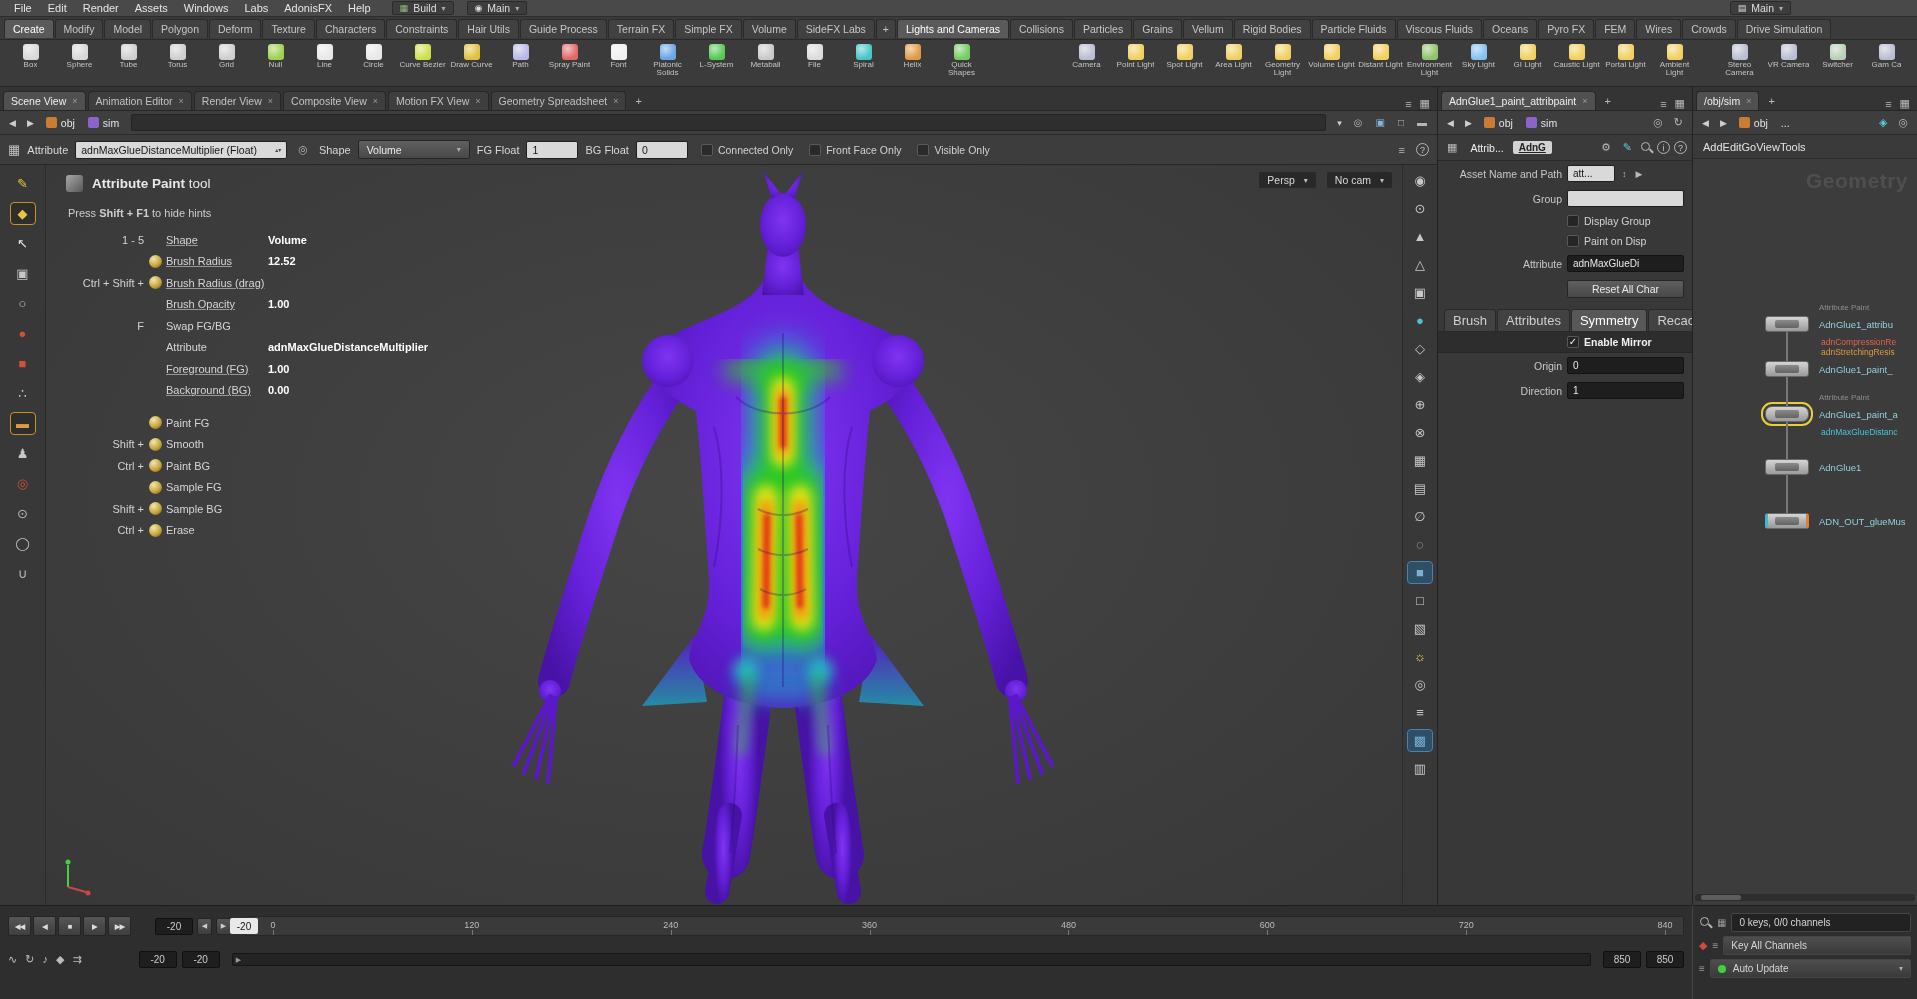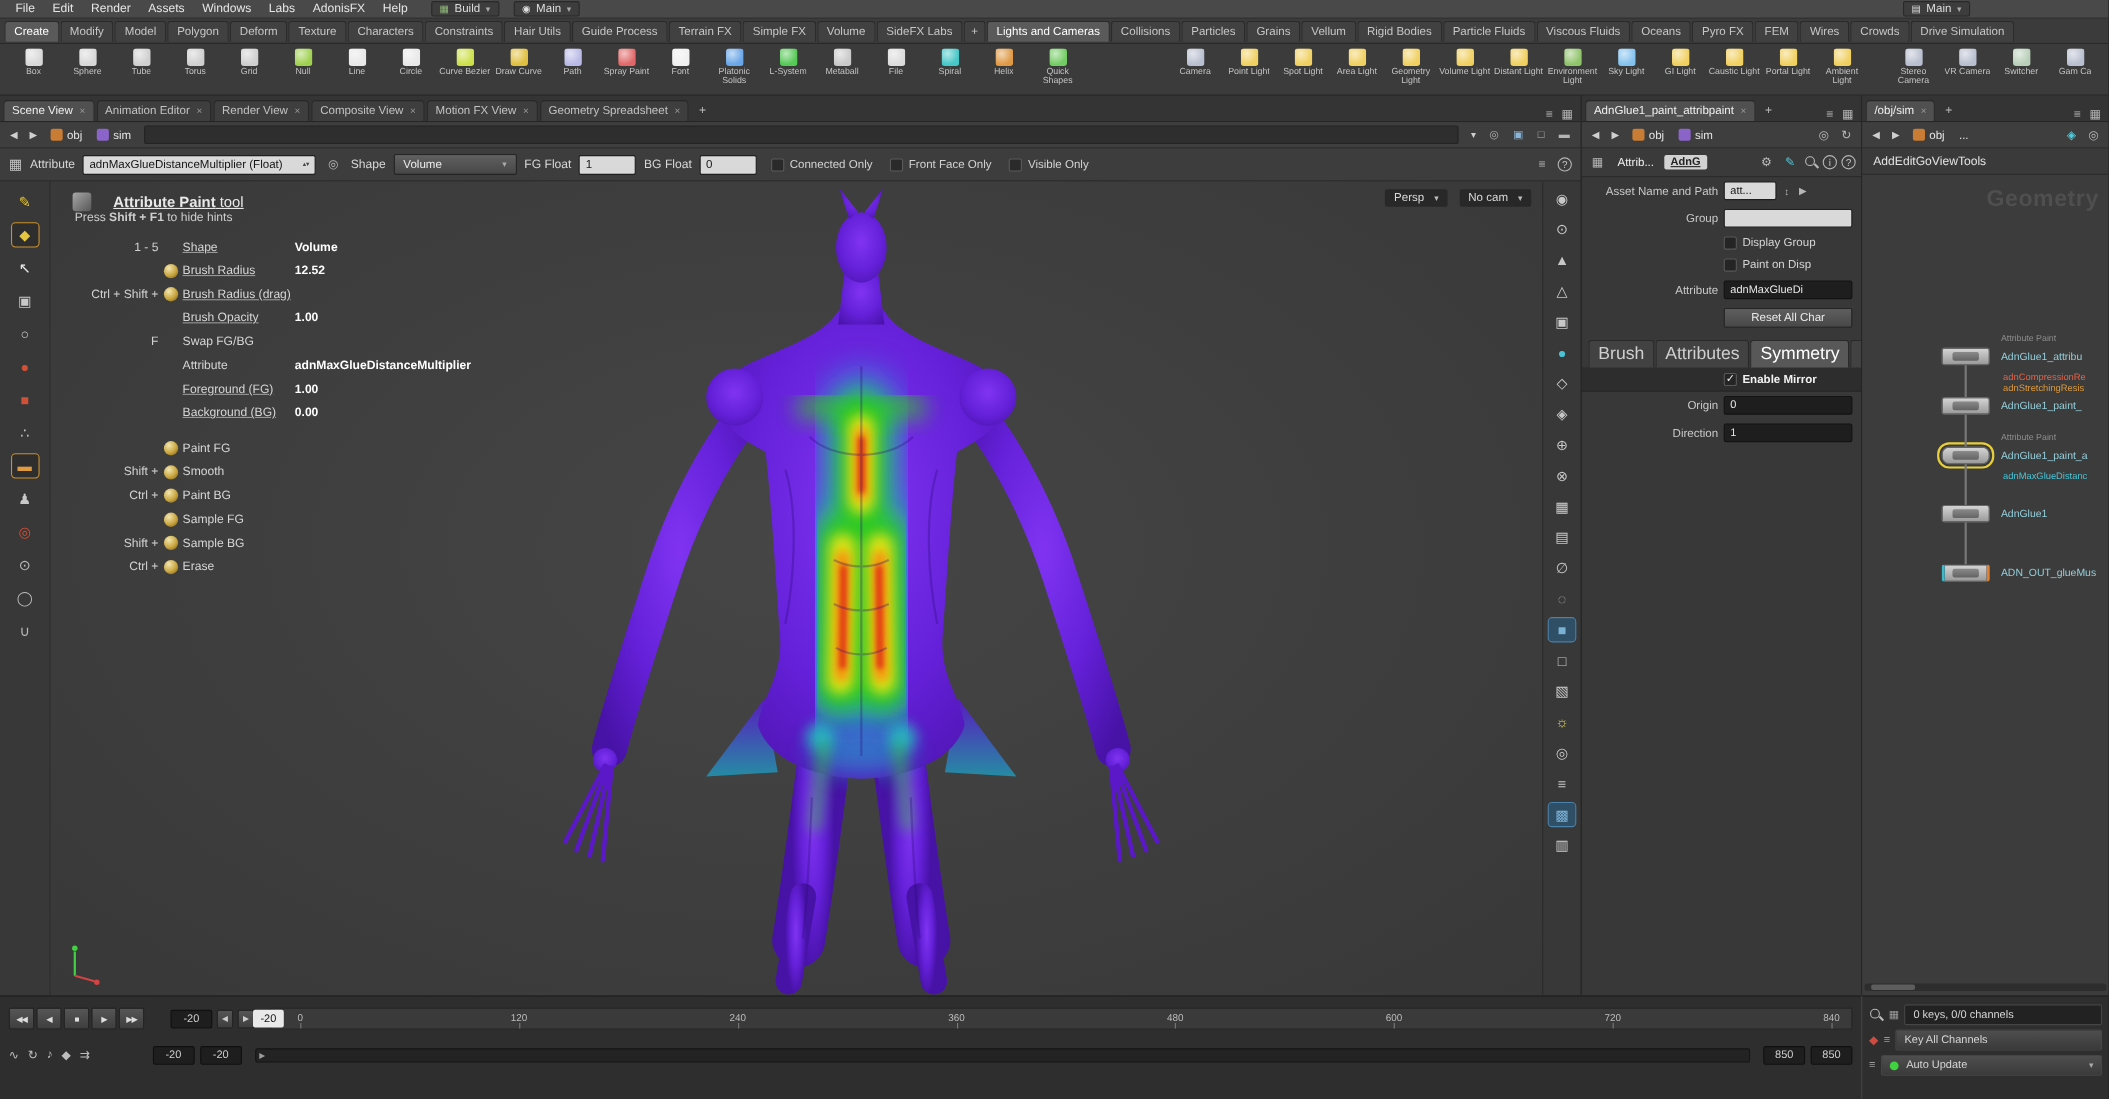--- a/index.html
+++ b/index.html
@@ -71,21 +71,21 @@
 
 
 #viewport{position:absolute;left:46px;top:165px;width:1356px;height:740px;background:radial-gradient(ellipse at 50% 45%,#464646 0%,#3e3e3e 55%,#383838 100%);overflow:hidden;}
 #figure{position:absolute;inset:0;width:100%;height:100%;}
 #vp-cams{position:absolute;right:10px;top:7px;display:flex;gap:11px;}
 .vp-chip{background:rgba(25,25,25,.55);border-radius:2px;padding:2px 8px;color:#dadada;font-size:10.5px;display:flex;gap:9px;align-items:center;}
 .vp-chip .dd-arrow{color:#bbb;}
 
 
 #hints{position:absolute;left:20px;top:10px;width:380px;color:#c9c9c9;}
-#hint-title{display:flex;align-items:center;gap:20px;font-size:13.5px;color:#e8e8e8;text-decoration:underline;}
+#hint-title{display:flex;align-items:center;gap:9px;font-size:13.5px;color:#e8e8e8;margin-bottom:15px;}
 .hint-title-ic{width:17px;height:17px;border-radius:3px;background:linear-gradient(135deg,#a8a8a8,#565656);flex:none;}
 .hint-sub{font-size:11px;margin:0 0 10px 2px;color:#cdcdcd;}
 .hint-row{display:flex;align-items:center;height:21.5px;font-size:11px;}
 .hint-keys{width:78px;text-align:right;color:#d2d2d2;white-space:nowrap;flex:none;}
 .hint-ic{width:22px;display:flex;justify-content:center;flex:none;}
 .hint-ball{width:13px;height:13px;border-radius:50%;background:radial-gradient(circle at 35% 30%,#f2e6b0,#c9a53e 55%,#6e5514);}
 .hint-label{width:102px;color:#d6d6d6;flex:none;white-space:nowrap;}
 .hint-label.u{text-decoration:underline;text-decoration-color:#989898;}
 .hint-val{font-weight:bold;color:#fff;white-space:nowrap;}
 #hint-actions{margin-top:11px;}
@@ -100,21 +100,21 @@
 .pfield{height:17px;border-radius:2px;display:flex;align-items:center;padding:0 5px;font-size:10px;overflow:hidden;white-space:nowrap;}
 .pfield.light{background:#d9d9d9;color:#151515;border:1px solid #1f1f1f;}
 .pfield.dark{background:#1e1e1e;color:#e8e8e8;border:1px solid #131313;}
 .grow{flex:1;}
 .w50{width:48px;flex:none;}
 .pstep{color:#b8b8b8;font-size:9px;padding:0 2px;}
 .pcheck{width:12px;height:12px;background:#252525;border:1px solid #585858;border-radius:2px;flex:none;display:flex;align-items:center;justify-content:center;color:#f0f0f0;font-size:10px;line-height:1;}
 .pchk-label{color:#d4d4d4;font-size:10.5px;}
 .pbtn{flex:1;height:18px;background:linear-gradient(#5e5e5e,#484848);border:1px solid #262626;border-radius:2px;color:#eaeaea;display:flex;align-items:center;justify-content:center;font-size:10.5px;}
 #ftabs{display:flex;gap:1px;padding:7px 6px 0;border-bottom:1px solid #2a2a2a;}
-.ftab{padding:3px 8px;background:#424242;border:1px solid #292929;border-bottom:none;border-radius:3px 3px 0 0;font-size:16px;color:#cfcfcf;white-space:nowrap;}
+.ftab{padding:3px 8px;background:#424242;border:1px solid #292929;border-bottom:none;border-radius:3px 3px 0 0;font-size:13px;color:#cfcfcf;white-space:nowrap;}
 .ftab.active{background:#585858;color:#fff;}
 .mirror-row{background:#2d2d2d;border-bottom:1px solid #262626;}
 .mirror-label{font-weight:bold;color:#f2f2f2;font-size:10.5px;}
 
 
 #network{position:absolute;left:1692px;top:87px;width:225px;height:818px;background:#3a3a3a;border-left:1px solid #222;display:flex;flex-direction:column;}
 #net-menus{display:flex;gap:0;padding:5px 10px;font-size:11px;color:#e4e4e4;background:#3a3a3a;border-bottom:1px solid #2b2b2b;height:24px;align-items:center;}
 #net-canvas{position:relative;flex:1;background:#3c3c3c;overflow:hidden;}
 #net-watermark{position:absolute;right:9px;top:10px;font-size:21px;font-weight:bold;color:#4f4f4f;letter-spacing:.5px;}
 .net-node{position:absolute;left:72px;width:44px;height:16px;background:linear-gradient(#d4d4d4,#9a9a9a);border-radius:3px;border:1px solid #686868;}

